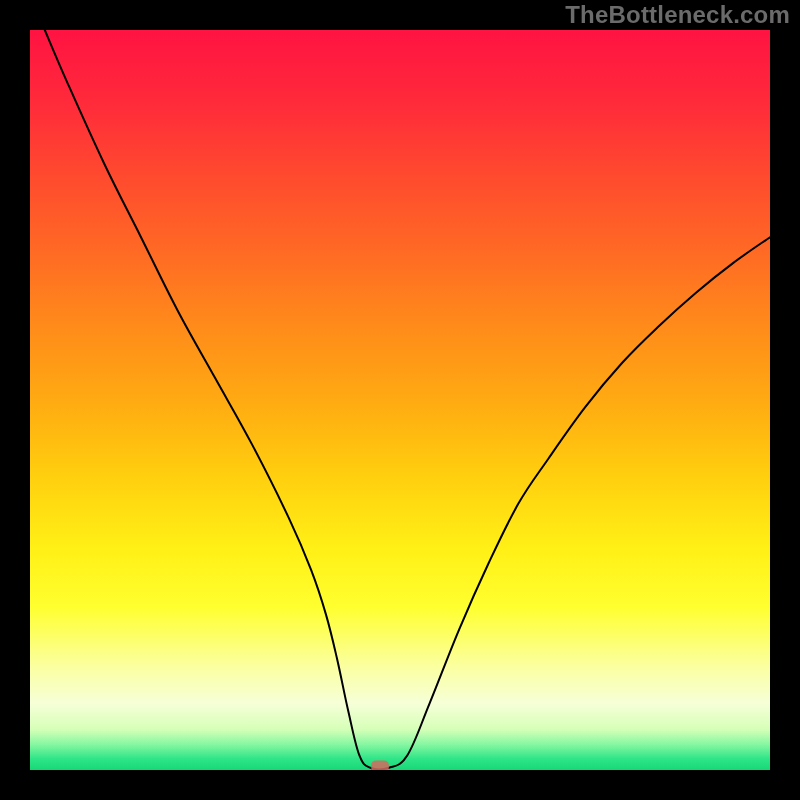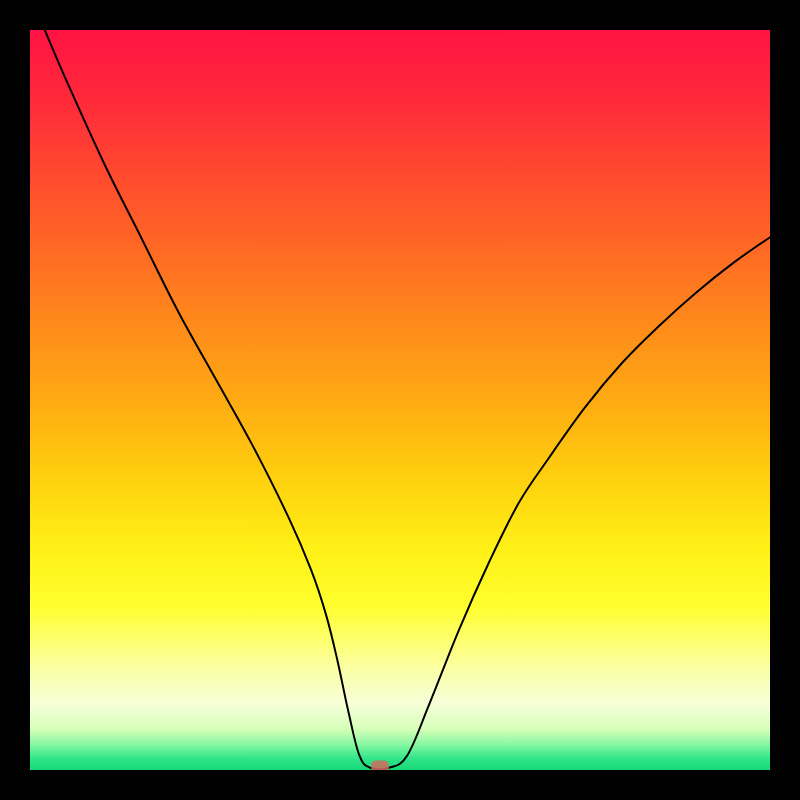--- a/index.html
+++ b/index.html
@@ -45,20 +45,21 @@
     stroke-linecap: round;
   }
   .marker {
     fill: #d46a5f;
     opacity: 0.85;
   }
 </style>
 </head>
 <body>
 <div class="frame">
+  <div class="watermark">TheBottleneck.com</div>
   <div class="plot">
     <svg id="chart-svg" width="740" height="740" viewBox="0 0 740 740">
       <defs>
         <linearGradient id="bg-grad" x1="0" y1="0" x2="0" y2="1">
             <stop offset="0.00%" stop-color="#ff1342"></stop>
             <stop offset="10.00%" stop-color="#ff2b3a"></stop>
             <stop offset="20.00%" stop-color="#ff4b2e"></stop>
             <stop offset="30.00%" stop-color="#ff6a24"></stop>
             <stop offset="40.00%" stop-color="#ff8b1a"></stop>
             <stop offset="50.00%" stop-color="#ffaa12"></stop>

